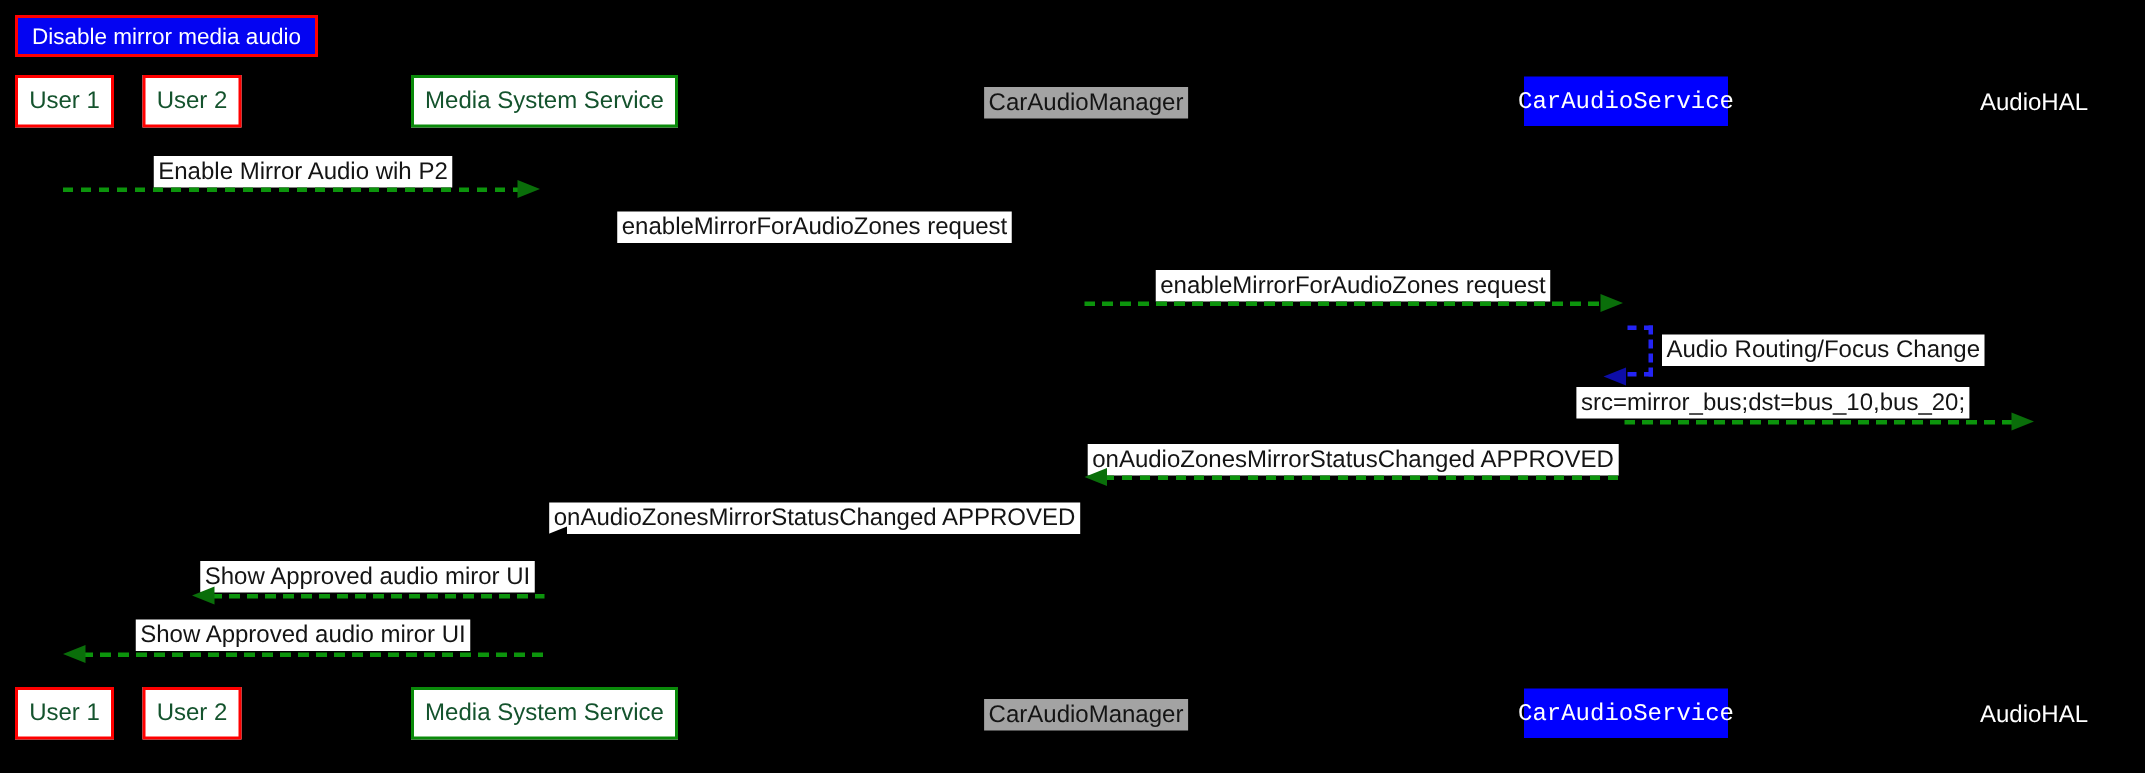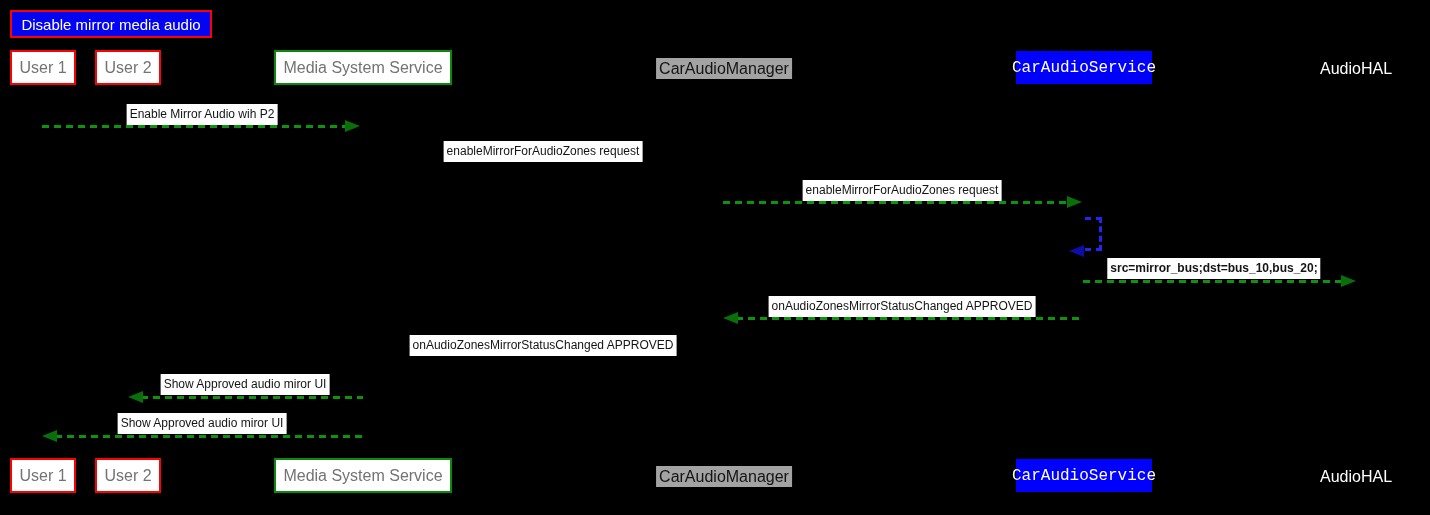--- a/index.html
+++ b/index.html
@@ -18,41 +18,41 @@
     box-sizing:border-box;
     background:#0404f2; border:2px solid #ff0000;
     color:#fff; font-size:15px;
     display:flex; align-items:center; justify-content:center;
     white-space:nowrap;
   }
 
   
   .pbox {
     position:absolute; box-sizing:border-box; height:35px;
-    background:#fff; color:#737373; font-size:16px;
+    background:#fff; color:#14532d; font-size:16px;
     display:flex; align-items:center; justify-content:center;
     white-space:nowrap;
   }
   .red-border   { border:2px solid #ff0000; }
   .green-border { border:2px solid #0a8a0a;text-align:center; }
   .blue-box     { background:#0000ff; color:#fff; border:none; height:33px;font-family:Liberation Mono, monospace; }
   .white-label  {
     position:absolute; transform:translateX(-50%);
     background:#a3a3a3; color:#141414; font-size:16px;
     padding:1px 3px; white-space:nowrap; line-height:19px;
   }
   .plain-label  {
     position:absolute; transform:translateX(-50%);
     color:#fff; font-size:16px; white-space:nowrap; line-height:19px;
   }
 
   
   .msg-label {
     position:absolute; transform:translateX(-50%);
-    background:#fff; color:#141414; font-size:12px;
+    background:#fff; color:#141414; font-size:16px;
     padding:1px 3px; white-space:nowrap; line-height:19px;
   }
   .msg-label.left-anchored { transform:none; }
 
   
   .arrow { position:absolute; height:13px; --c:#0c940c; --h:#0a6e0a; }
   .arrow .line {
     position:absolute; top:5px; height:3px;
     background:repeating-linear-gradient(90deg, var(--c) 0 7px, transparent 7px 12px);
   }
@@ -114,22 +114,23 @@
 
   <div class="msg-label" style="left:902px; top:180px;">enableMirrorForAudioZones request</div>
   <div class="arrow right" style="left:723px; top:196px; width:359px;">
     <div class="line"></div>
     <div class="head"></div>
   </div>
 
   <div class="self-loop">
     <div class="head"></div>
   </div>
+  <div class="msg-label left-anchored" style="left:1108px; top:223px;">Audio Routing/Focus Change</div>
 
-  <div class="msg-label" style="left:1214px; top:258px;font-weight:bold;">src=mirror_bus;dst=bus_10,bus_20;</div>
+  <div class="msg-label" style="left:1182px; top:258px;">src=mirror_bus;dst=bus_10,bus_20;</div>
   <div class="arrow right" style="left:1083px; top:275px; width:273px;">
     <div class="line"></div>
     <div class="head"></div>
   </div>
 
   <div class="msg-label" style="left:902px; top:296px;">onAudioZonesMirrorStatusChanged APPROVED</div>
   <div class="arrow left" style="left:723px; top:312px; width:359px;">
     <div class="line"></div>
     <div class="head"></div>
   </div>

